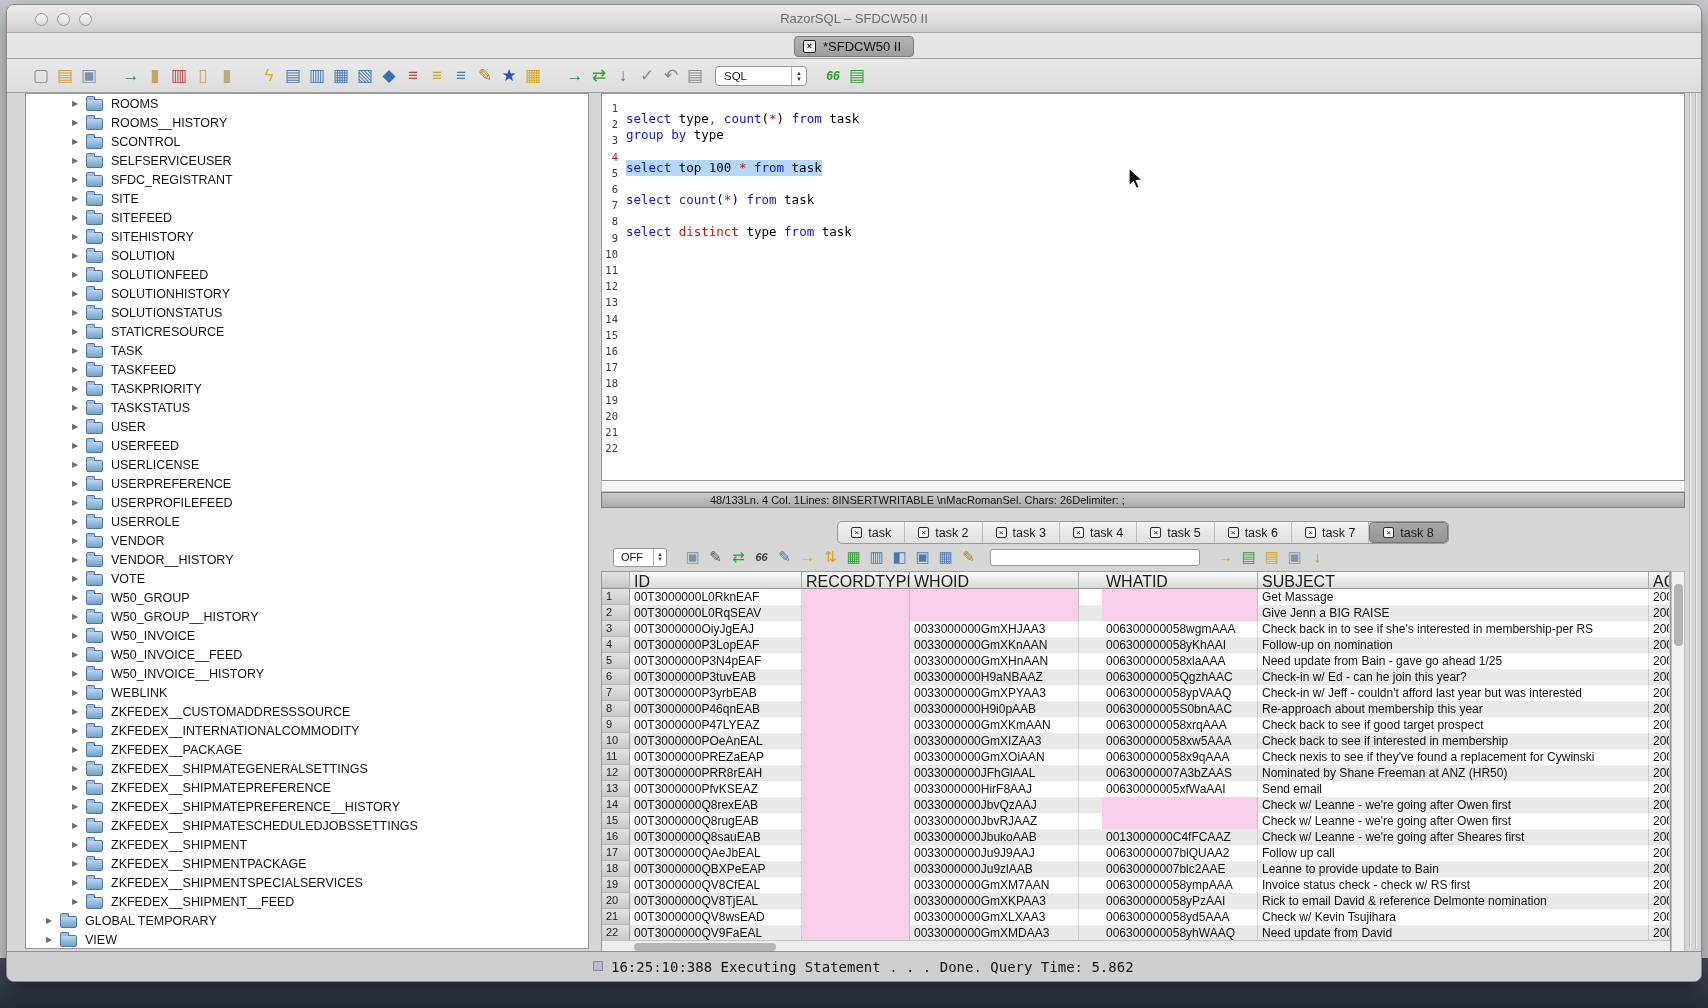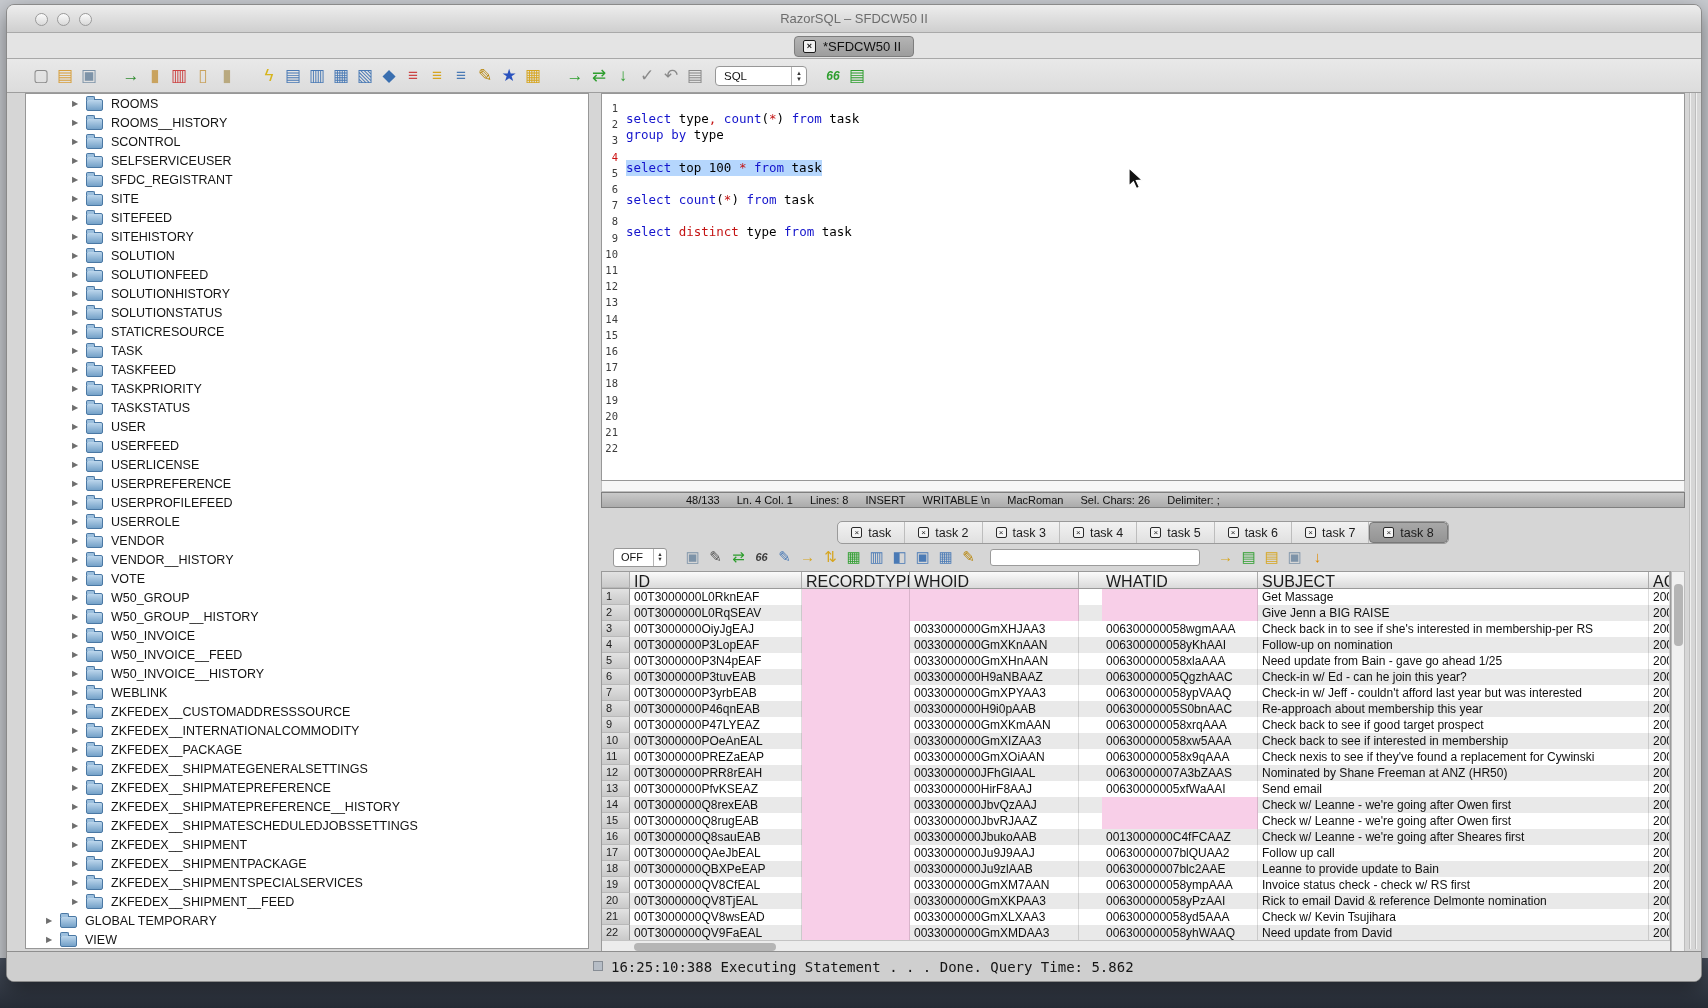--- a/index.html
+++ b/index.html
@@ -48,21 +48,21 @@
   .eline { position:absolute; left:0; width:100%; height:16px; font-family:"DejaVu Sans Mono", monospace; font-size:12.5px; white-space:pre; }
   .eline .gut { position:absolute; left:0; top:0; width:16px; text-align:right; font-size:10.5px; color:#3c3c3c; line-height:16px; }
   .eline .gut.red { color:#cc1111; }
   .eline .code { position:absolute; left:24px; top:0; line-height:16px;margin-top:11px; }
   .tok-kw { color:#1414cc; }
   .tok-sy { color:#c41414; }
   .tok-pl { color:#000; }
   .sel-line { background:#b5d6fd; }
 
   .ehscroll { position:absolute; left:0; top:388px; width:100%; height:11px; background:#f7f7f7; border:1px solid #bfbfbf; border-top:none; }
-  .estatus { position:absolute; left:0; top:399px; width:100%; height:16px; background:linear-gradient(#c9c9c9,#ababab); border:1px solid #7f7f7f; display:flex; align-items:center; padding-left:84px; gap:17px; }
+  .estatus { position:absolute; left:0; top:399px; width:100%; height:16px; background:linear-gradient(#c9c9c9,#ababab); border:1px solid #7f7f7f; display:flex; align-items:center; padding-left:108px; }
   .estatus span { font-size:11px; color:#101010; white-space:pre; }
 
   
   .rtabs { position:absolute; left:0; top:428px; width:100%; height:24px; display:flex; justify-content:center; }
   .rtab-group { height:23px; background:linear-gradient(#f2f2f2,#e0e0e0); border:1px solid #9a9a9a; border-radius:5px; display:flex; align-items:center; overflow:hidden; }
   .rtab { height:100%; display:flex; align-items:center; gap:6px; padding:0 13px; border-right:1px solid #bdbdbd; font-size:12.5px; color:#1c1c1c; }
   .rtab:last-child { border-right:none; }
   .rtab.sel { background:linear-gradient(#a8a8a8,#949494); border-radius:4px; border:1px solid #787878; }
   .rtab .x { width:11px; height:11px; border:1.2px solid #2a2a2a; border-radius:2px; font-size:8px; line-height:9px; text-align:center; color:#222; background:#f4f4f4; }
 

